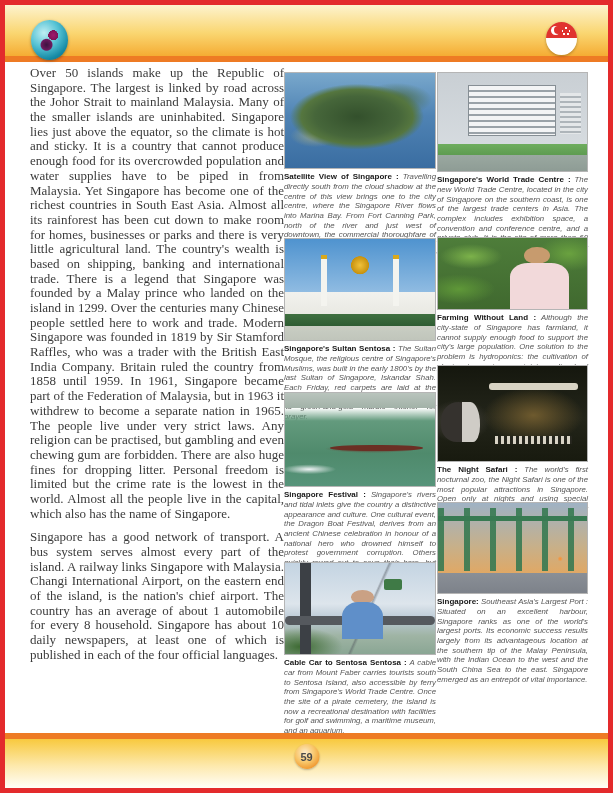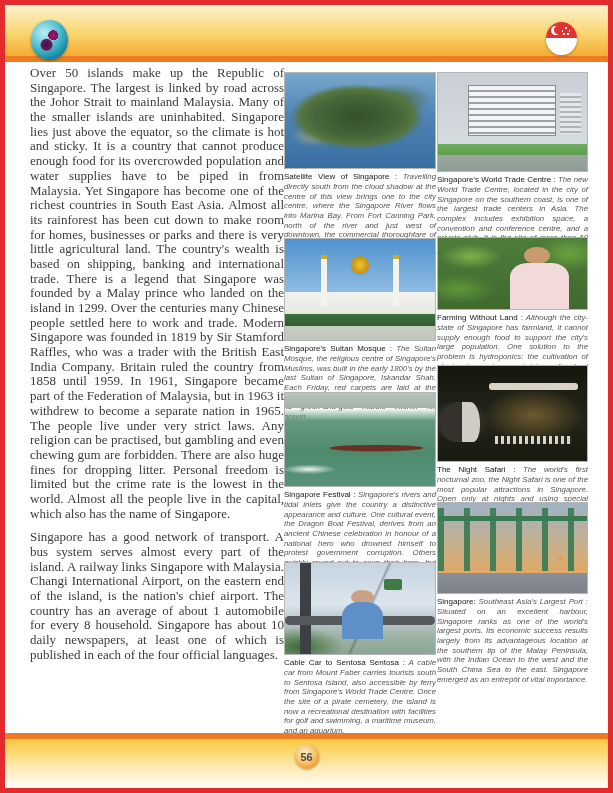--- a/index.html
+++ b/index.html
@@ -38,21 +38,21 @@
   .col-left{position:absolute;left:25px;top:61px;width:254px;}
   .col-left p{margin:0 0 9px 0;font:13px/1.13 "Liberation Serif",serif;color:#3b3b3b;
     text-align:justify;}
   
   .col-mid{position:absolute;left:279px;top:67px;width:152px;height:666px;}
   .col-right{position:absolute;left:432px;top:67px;width:151px;height:666px;}
   figure.fig{margin:0;position:absolute;left:0;width:100%;}
   .ph{width:100%;border:1px solid #b5b5b5;box-sizing:border-box;position:relative;overflow:hidden;}
   .cap{margin:3px 0 0 0;font:italic 7.8px/1.24 "Liberation Sans",sans-serif;color:#555;
     text-align:justify;}
-  .cap b{font-style:normal;font-weight:normal;color:#181818;font-size:8px;}
+  .cap b{font-style:normal;font-weight:bold;color:#181818;font-size:8px;}
   
   .fm0{top:0}   .fm1{top:166px} .fm2{top:320px} .fm3{top:490px}
   .fr0{top:0}   .fr1{top:165px} .fr2{top:293px} .fr3{top:430px}
   .hm0{height:97px}.hm1{height:103px}.hm2{height:95px}.hm3{height:93px}
   .hr0{height:100px}.hr1{height:73px}.hr2{height:97px}.hr3{height:92px}
   
   .ph-satellite{background:
     radial-gradient(ellipse 62% 48% at 48% 46%,#33502c 0%,#46663a 45%,#55763f 60%,rgba(85,118,63,0) 72%),
     radial-gradient(ellipse 30% 22% at 74% 28%,#4a6a3f 0%,rgba(74,106,63,0) 80%),
     radial-gradient(ellipse 22% 16% at 20% 66%,#93a38c 0%,rgba(147,163,140,0) 75%),
@@ -145,21 +145,21 @@
   <section class="col-mid">
     <figure class="fig fm0">
       <div class="ph hm0 ph-satellite"></div>
       <p class="cap"><b>Satellite View of Singapore :</b> <i>Travelling directly south from the cloud shadow at the centre of this view brings one to the city centre, where the Singapore River flows into Marina Bay. From Fort Canning Park, north of the river and just west of downtown, the commercial thoroughfare of Orchard Road extends to the northwest. Singapore's Chinatown lies southwest of the city centre, its Little India and Arab Street to the northeast.</i></p>
     </figure>
     <figure class="fig fm1">
       <div class="ph hm1 ph-mosque">
           <i class="min-l"></i>
           <i class="min-r"></i>
         </div>
-      <p class="cap"><b>Singapore's Sultan Mosque :</b> <i>The Sultan Mosque, the religious centre of Singapore's Muslims, was built in the early 1800's by the last Sultan of Singapore, Iskandar Shah. Each Friday, red carpets are laid at the mosque's 14 gates to lead worshipers into its green-and-gold marble interior for prayer.</i></p>
+      <p class="cap"><b>Singapore's Sultan Sentosa :</b> <i>The Sultan Mosque, the religious centre of Singapore's Muslims, was built in the early 1800's by the last Sultan of Singapore, Iskandar Shah. Each Friday, red carpets are laid at the mosque's 14 gates to lead worshipers into its green-and-gold marble interior for prayer.</i></p>
     </figure>
     <figure class="fig fm2">
       <div class="ph hm2 ph-festival">
           <i class="boat"></i>
         </div>
       <p class="cap"><b>Singapore Festival :</b> <i>Singapore's rivers and tidal inlets give the country a distinctive appearance and culture. One cultural event, the Dragon Boat Festival, derives from an ancient Chinese celebration in honour of a national hero who drowned himself to protest government corruption. Others quickly rowed out to save their hero, but they were too late. To appease his spirit, they threw cooked rice into the river.</i></p>
     </figure>
     <figure class="fig fm3">
       <div class="ph hm3 ph-cablecar">
           <i class="pole"></i>
@@ -199,15 +199,15 @@
       <div class="ph hr3 ph-port">
           <i class="cranes"></i>
           <i class="beam"></i>
         </div>
       <p class="cap"><b>Singapore:</b> <i>Southeast Asia's Largest Port : Situated on an excellent harbour, Singapore ranks as one of the world's largest ports. Its economic success results largely from its advantageous location at the southern tip of the Malay Peninsula, with the Indian Ocean to the west and the South China Sea to the east. Singapore emerged as an entrepôt of vital importance.</i></p>
     </figure>
   </section>
 
   <div class="ftr-stripe"></div>
   <div class="ftr-grad"></div>
-  <div class="page-badge">56</div>
+  <div class="page-badge">59</div>
 
 </div>
 
 </body></html>

